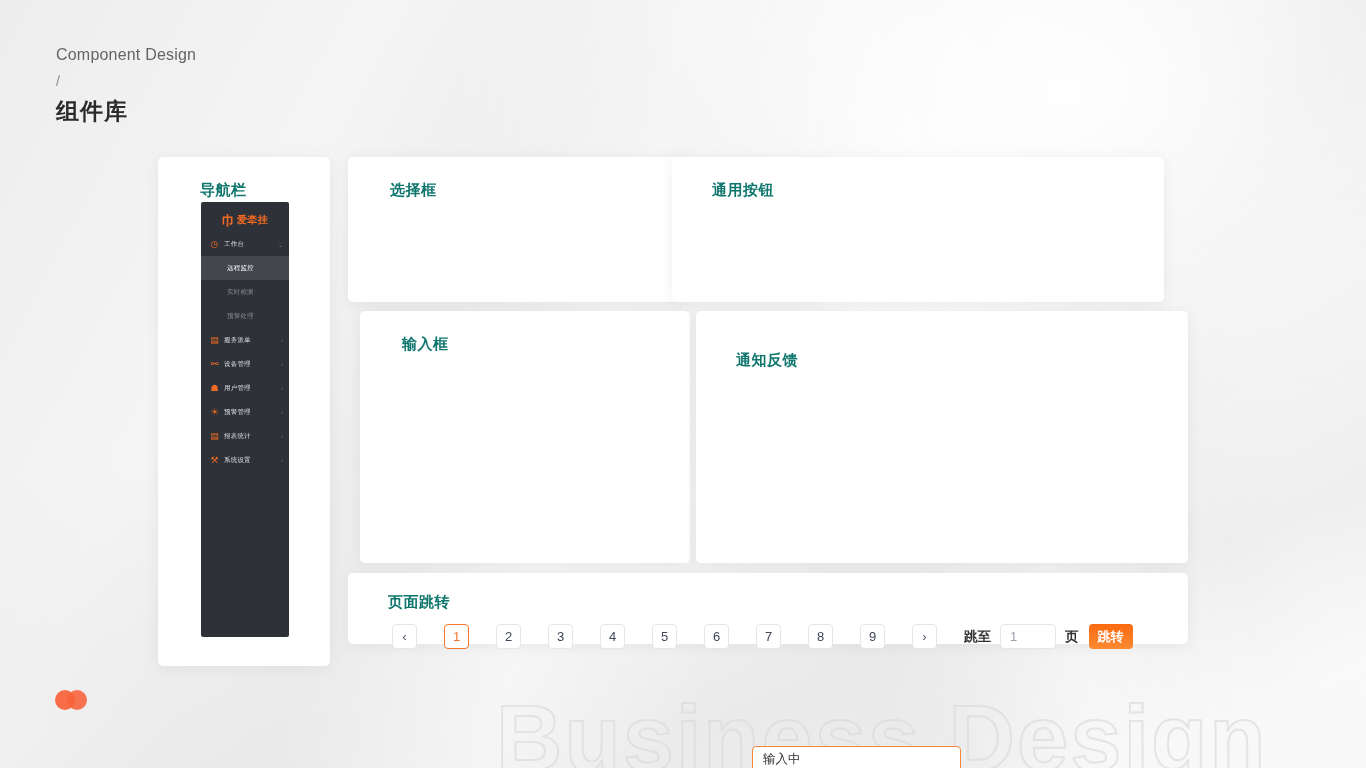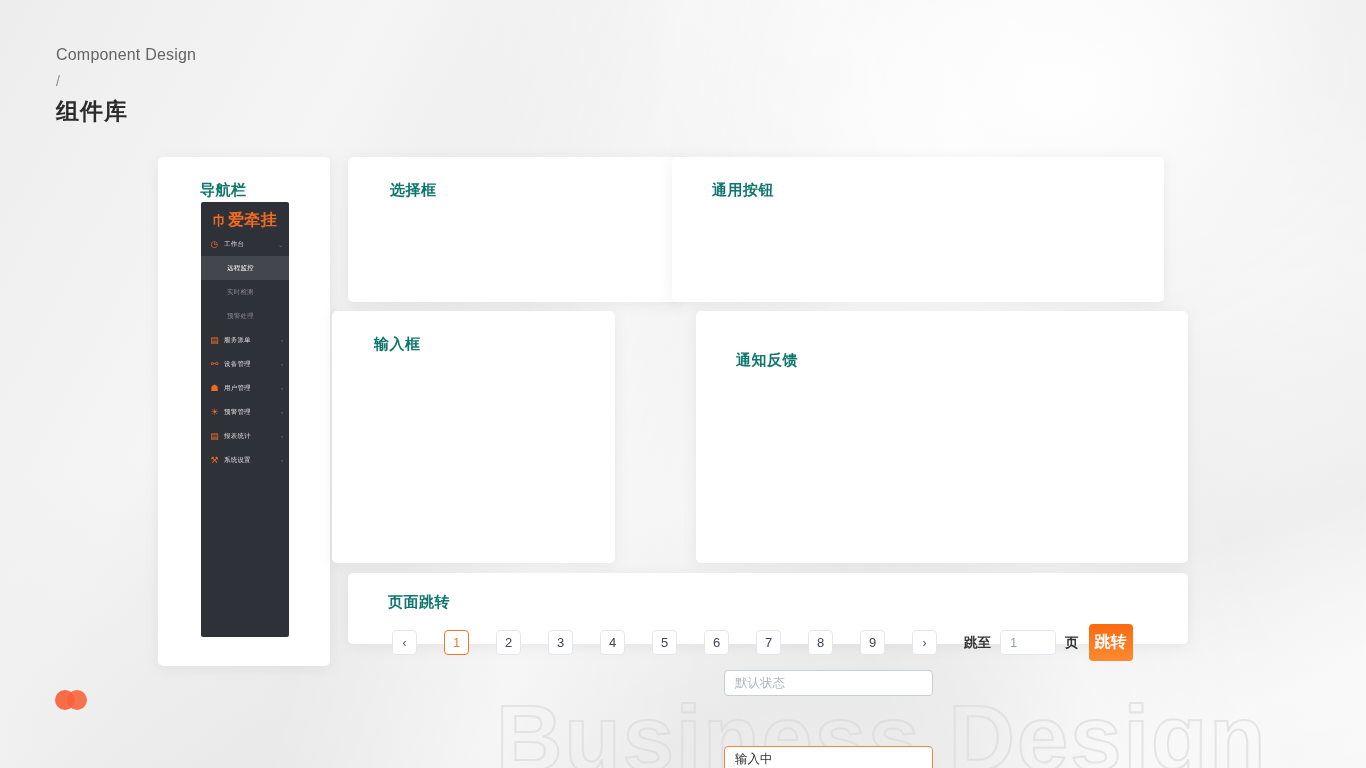--- a/index.html
+++ b/index.html
@@ -73,21 +73,21 @@
     background: #2f3138; border-radius: 2px; overflow: hidden;
   }
   .navlogo {
     height: 30px; display: flex; align-items: center; justify-content: center;
     gap: 2px; padding-top: 6px;
   }
   .navlogo .mark {
     font-size: 13px; color: #f26b22; font-weight: bold; line-height: 1;
   }
   .navlogo .word {
-    font-size: 16px; color: #f26b22; font-weight: bold; letter-spacing: .3px;
+    font-size: 10px; color: #f26b22; font-weight: bold; letter-spacing: .3px;
   }
   .navitem {
     display: flex; align-items: center; height: 24px; padding-left: 8px;
     font-size: 6.5px; color: #9a9ca3; position: relative;
   }
   .navitem .ic {
     width: 11px; height: 11px; margin-right: 4px; flex: 0 0 11px;
     display: flex; align-items: center; justify-content: center;
     font-size: 9px; line-height: 1;
   }
@@ -138,21 +138,21 @@
   .btn.solid-default { background: linear-gradient(180deg,#fb7e1e 0%, #fb913c 100%); color:#fff; }
   .btn.solid-hover   { background: linear-gradient(180deg,#fb6a0a 0%, #fb8428 100%); color:#fff; }
   .btn.solid-active  { background: linear-gradient(180deg,#f95d10 0%, #fb8a2c 100%); color:#fff; }
   .btn.solid-disable { background: linear-gradient(180deg,#fbb28e 0%, #fdc5a4 100%); color:#fdf0e7; }
   .btn.out-default { background:#fdece3; border:1px solid #f79a6c; color:#f4713a; }
   .btn.out-hover   { background:#fdefe7; border:1px solid #f9b491; color:#f4713a; }
   .btn.out-active  { background:#fdefe7; border:1px solid #f79a6c; color:#f4713a; }
   .btn.out-disable { background:#f7f8fa; border:1px solid #dcdee3; color:#a9adb4; }
 
   
-  #card-input { left: 332px; top: 311px; width: 283px; height: 252px; }
+  #card-input { left: 360px; top: 311px; width: 330px; height: 252px; }
   #card-input .card-title { position: absolute; left: 42px; top: 24px; }
   .inp {
     position: absolute; left: 392px; width: 209px; height: 26px;
     border-radius: 4px; display: flex; align-items: center; padding: 0 10px;
     font-size: 12.5px; background: #fff;
   }
   .inp.default  { border: 1px solid #c9cdd4; color: #b2b6bd; }
   .inp.hoverst  { border: 1px solid #f79a6c; color: #b2b6bd; }
   .inp.typing   { border: 1px solid #f6853f; color: #303030; }
 
@@ -172,21 +172,21 @@
   .pg.arrow { color: #4a5163; font-size: 12px; }
   .pg.cur { color: #f7762f; border-color: #f7762f; }
   .jump-label { font-size: 13.5px; font-weight: bold; color: #333; margin-right: 9px; }
   .jump-input {
     width: 56px; height: 25px; border: 1px solid #e3e6ec; border-radius: 4px;
     background: #fff; display: flex; align-items: center; padding-left: 9px;
     font-size: 13px; color: #9aa0ab; margin-right: 9px;
   }
   .jump-unit { font-size: 13.5px; font-weight: bold; color: #333; margin-right: 10px; }
   .jump-btn {
-    width: 44px; height: 37px; border-radius: 4px; color: #fff; font-size: 16px;
+    width: 44px; height: 25px; border-radius: 4px; color: #fff; font-size: 13px;
     display: flex; align-items: center; justify-content: center; font-weight: bold;
     background: linear-gradient(180deg,#fb6a10 0%, #fb8a32 100%);
   }
 </style>
 </head>
 <body>
 
 <div class="sheen"></div>
 
 <div class="header">
@@ -296,21 +296,20 @@
   <div class="btn-row" style="top:249px">
     <div class="btn out-default">Default</div>
     <div class="btn out-hover">Hove</div>
     <div class="btn out-active">Active</div>
     <div class="btn out-disable">Disable</div>
   </div>
 </div>
 
 <div class="card" id="card-input">
   <div class="card-title">输入框</div>
-  <div class="inp default" style="top:359px">默认状态</div>
   <div class="inp typing" style="top:435px">输入中</div>
 
 </div>
 
 <div class="card" id="card-notify">
   <div class="card-title">通知反馈</div>
 
 </div>
 
 <div class="card" id="card-page">

